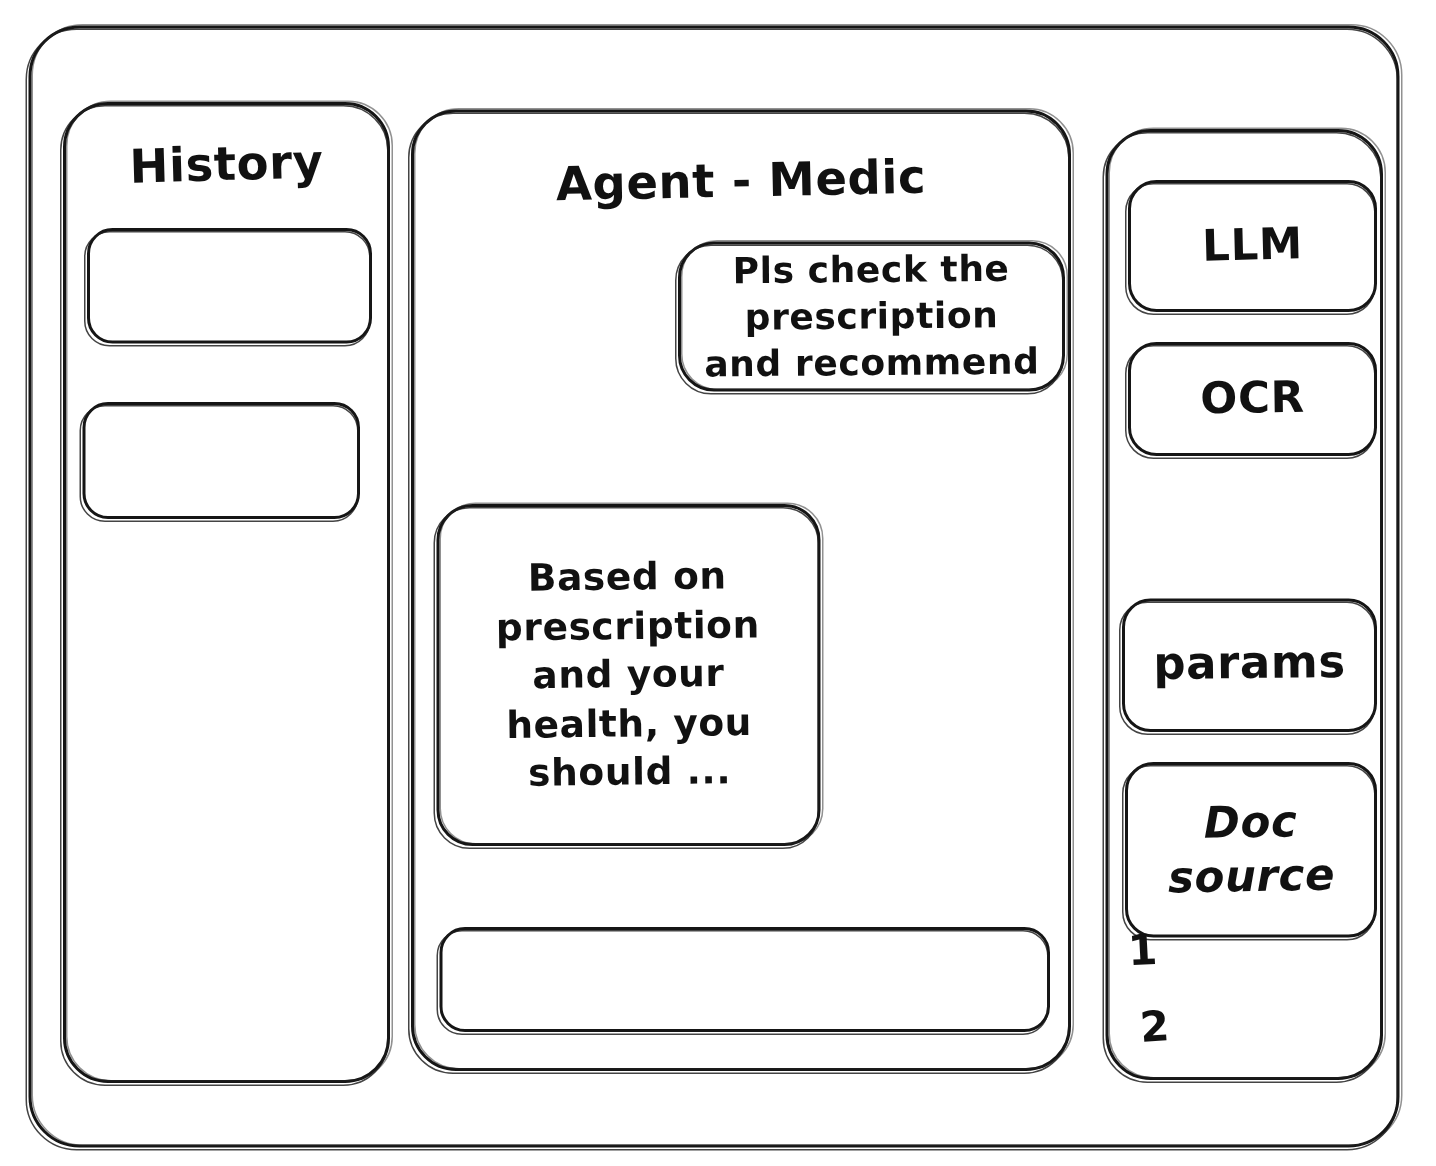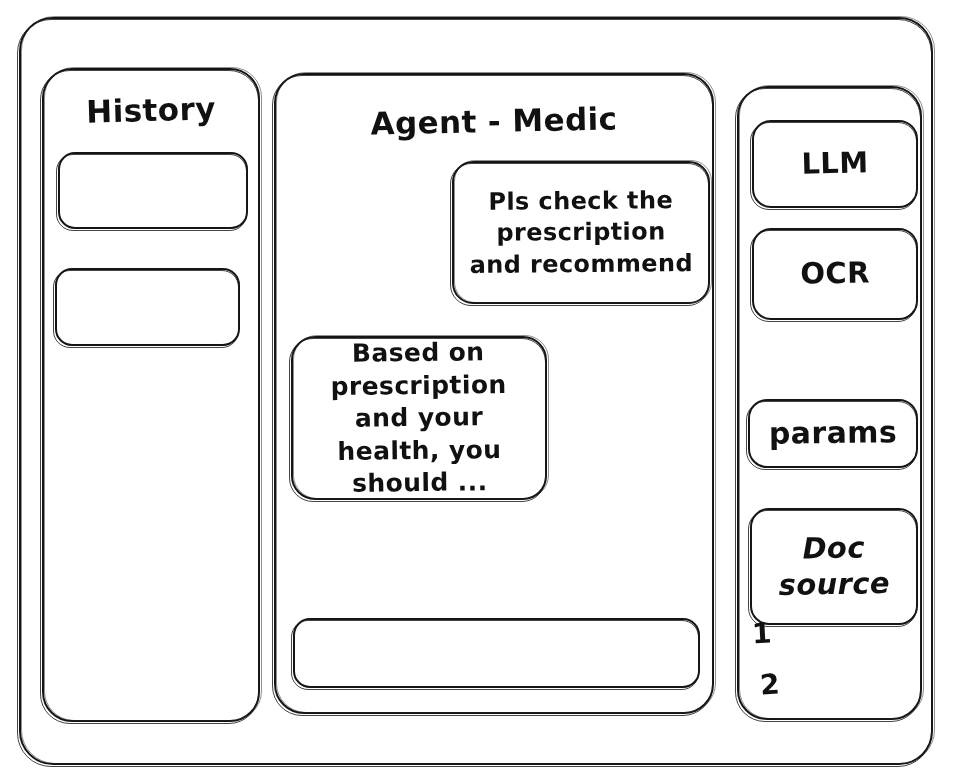--- a/index.html
+++ b/index.html
@@ -92,25 +92,25 @@
     left: 0; right: 0;
     top: 30px;
     text-align: center;
     font-size: 31px;
     transform: rotate(-1.2deg);
   }
 
   .bubble { border-radius: 24px; }
   #user-message {
     left: 452px; top: 161px;
-    width: 258px; height: 143px; border-radius: 21px;
+    width: 258px; height: 100px;
   }
   #agent-message {
     left: 291px; top: 336px;
-    width: 256px; height: 164px;
+    width: 256px; height: 228px;
   }
   .bubble-text {
     position: absolute;
     inset: 0;
     display: flex;
     flex-direction: column;
     align-items: center;
     justify-content: center;
     gap: 3px;
     font-size: 24px;
@@ -141,22 +141,22 @@
     inset: 0;
     display: flex;
     align-items: center;
     justify-content: center;
     flex-direction: column;
     font-size: 29px;
     line-height: 1.22;
     text-align: center;
   }
   #tool-llm     { left: 752px; top: 120px;  width: 166px; height: 88px; }
-  #tool-ocr     { left: 752px; top: 228px;  width: 166px; height: 92px; }
-  #tool-params  { left: 748px; top: 399px;  width: 170px; height: 69px; }
+  #tool-ocr     { left: 752px; top: 228px;  width: 166px; height: 76px; }
+  #tool-params  { left: 748px; top: 399px;  width: 170px; height: 89px; }
   #tool-docsource { left: 750px; top: 508px; width: 168px; height: 117px; font-style: italic; }
   #tool-params .tool-label { font-size: 30px; transform: rotate(-0.6deg); }
   #tool-docsource .tool-label { transform: rotate(-1deg); }
   #tool-llm .tool-label { transform: rotate(-1.4deg); }
   #tool-ocr .tool-label { transform: rotate(-0.8deg); }
 
   .doc-index {
     position: absolute;
     font-size: 28px;
   }

